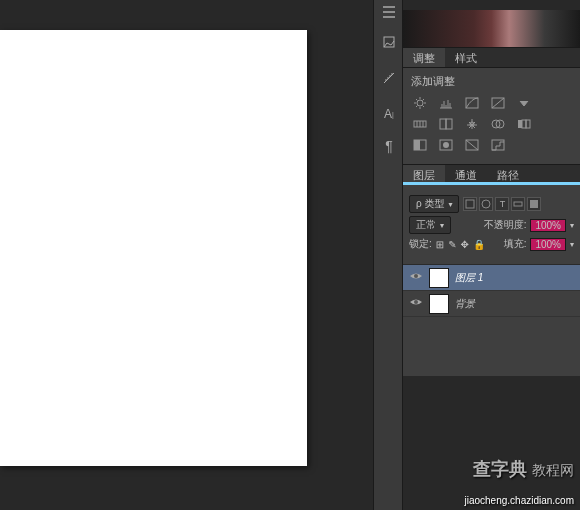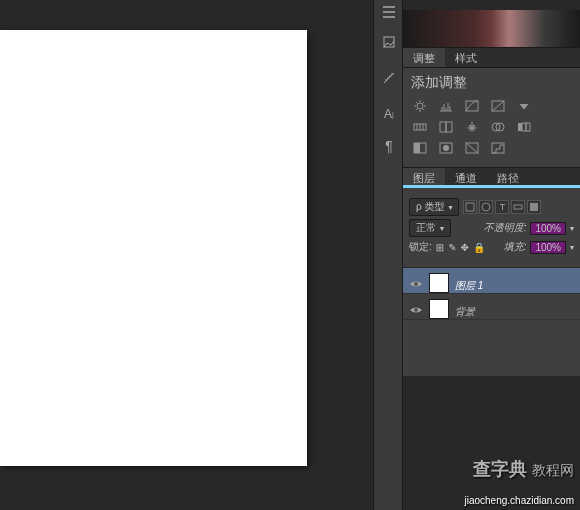--- a/index.html
+++ b/index.html
@@ -14,38 +14,38 @@
 
 .panels { position: absolute; left: 403px; top: 10px; width: 177px; height: 366px; background: #3f3f3f; display: flex; flex-direction: column; }
 
 .color-preview { height: 38px; background: linear-gradient(90deg, #1a1a1a 0%, #4a2a2a 40%, #6a3a3a 50%, #aa7a7a 60%, #3a3a3a 80%, #1a1a1a 100%); border-bottom: 1px solid #1a1a1a; }
 
 .panel-tabs { height: 20px; background: #2d2d2d; display: flex; border-bottom: 1px solid #1a1a1a; }
 .panel-tab { padding: 0 10px; font-size: 11px; color: #c0c0c0; line-height: 20px; cursor: pointer; }
 .panel-tab.active { background: #3f3f3f; }
 
 .adjustments { padding: 6px 8px; background: #3f3f3f; border-bottom: 1px solid #1a1a1a; }
-.adj-title { font-size: 14px; color: #c0c0c0; margin-bottom: 6px; }
+.adj-title { font-size: 11px; color: #c0c0c0; margin-bottom: 6px; }
 .adj-row { display: flex; gap: 8px; margin-bottom: 5px; }
 .adj-icon { width: 18px; height: 16px; display: flex; align-items: center; justify-content: center; cursor: pointer; }
 .adj-icon svg { width: 16px; height: 14px; stroke: #969696; fill: none; }
 
 .layers-panel { flex: 1; background: #3f3f3f; display: flex; flex-direction: column; }
 .layers-tabs { height: 20px; background: #2d2d2d; display: flex; border-bottom: 3px solid #7dd3fc; }
 .layers-controls { padding: 10px 6px; background: #3f3f3f; border-bottom: 1px solid #2a2a2a; }
 .ctrl-row { display: flex; align-items: center; gap: 4px; margin-bottom: 3px; font-size: 10px; color: #c0c0c0; }
 .ctrl-row .dropdown { background: #333; border: 1px solid #1a1a1a; padding: 1px 6px; font-size: 10px; color: #c0c0c0; border-radius: 2px; display: flex; align-items: center; gap: 4px; }
 .ctrl-row .dropdown::after { content: '▾'; font-size: 8px; }
 .ctrl-row .mini-icons { display: flex; gap: 2px; }
 .ctrl-row .mini-icons span { width: 14px; height: 14px; background: #333; border: 1px solid #555; display: inline-flex; align-items: center; justify-content: center; font-size: 9px; }
-.ctrl-row .label { margin-left: auto; font-style: italic; }
-.ctrl-row .value-box { background: #701a75; border: 1px solid #1a1a1a; padding: 0 4px; font-size: 10px; color: #c0c0c0; }
+.ctrl-row .label { margin-left: auto; }
+.ctrl-row .value-box { background: #be185d; border: 1px solid #1a1a1a; padding: 0 4px; font-size: 10px; color: #c0c0c0; }
 
 .layer-list { flex: 1; background: #3f3f3f; }
-.layer-item { display: flex; align-items: flex-end; height: 26px; padding: 0 6px; gap: 6px; font-size: 10px; color: #c0c0c0; cursor: pointer; border-bottom: 1px solid #333; }
+.layer-item { display: flex; align-items: center; height: 26px; padding: 0 6px; gap: 6px; font-size: 10px; color: #c0c0c0; cursor: pointer; border-bottom: 1px solid #333; }
 .layer-item.selected { background: #576b8a; color: #fff; }
 .vis-eye { width: 14px; height: 14px; cursor: pointer; }
 .vis-eye svg { width: 14px; height: 10px; fill: #aaa; }
 .layer-thumb { width: 20px; height: 20px; background: #fff; border: 1px solid #1a1a1a; }
 .layer-name { font-style: italic; }
 
 .watermark { position: absolute; right: 6px; bottom: 29px; color: #b2b2b2; font-size: 18px; text-shadow: 1px 1px 2px #000; pointer-events: none; }
 .watermark .zd { font-weight: bold; }
 .watermark .jc { font-size: 14px; }
 .url { position: absolute; right: 6px; bottom: 4px; color: #ffffff; font-size: 10px; text-shadow: 1px 1px 2px #000; pointer-events: none; }

